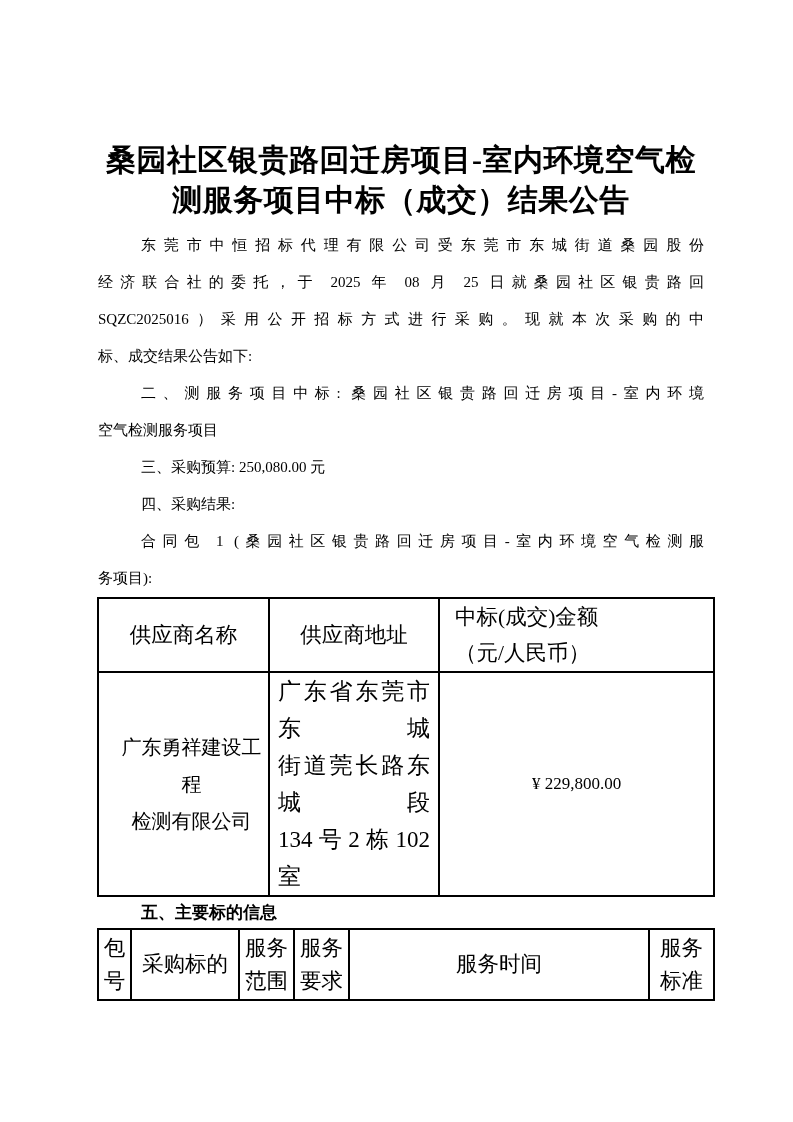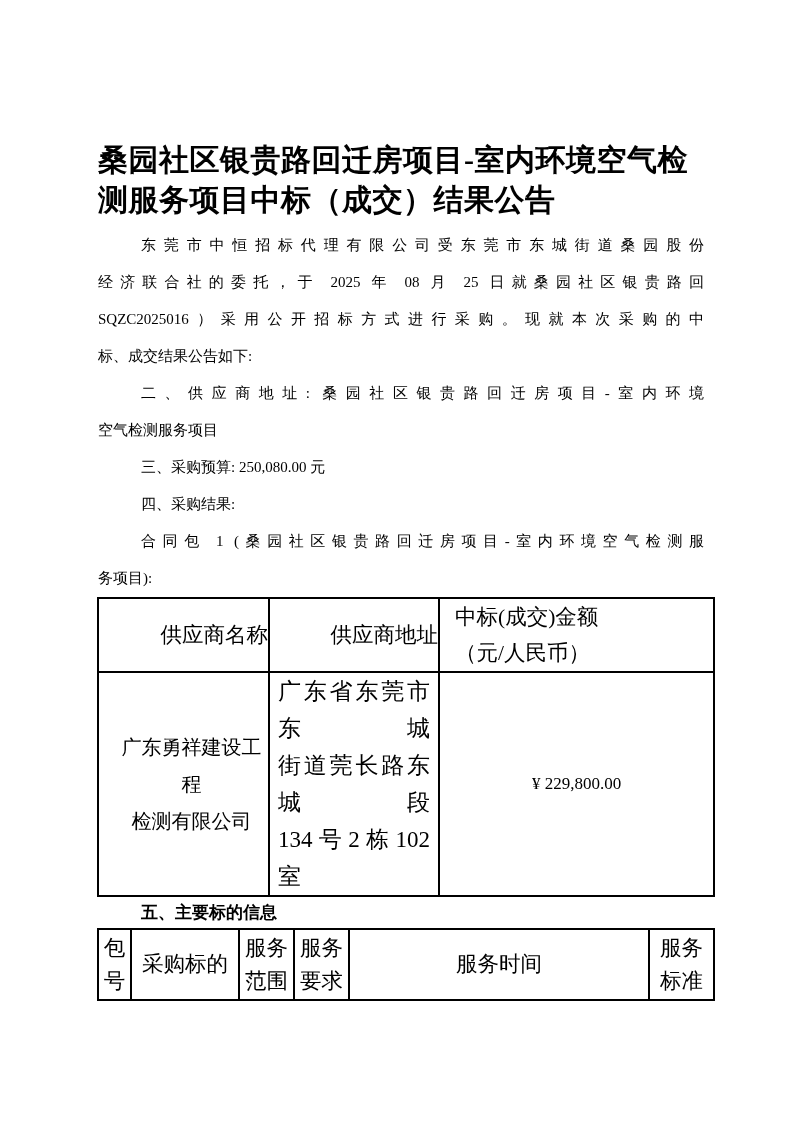--- a/index.html
+++ b/index.html
@@ -12,21 +12,21 @@
   }
   .page {
     box-sizing: border-box;
     width: 793px; height: 1122px;
     padding: 140px 89px 0 98px;
   }
   .doc-title {
     font-size: 30px;
     font-weight: bold;
     line-height: 40px;
-    text-align: left;
+    text-align: center;
     white-space: pre-line;
     letter-spacing: 0.5px;
   }
   .bodytext {
     margin-top: 7px;
     font-size: 15px;
     line-height: 37px;
   }
   .ln { white-space: nowrap; }
   .ln.j {
@@ -52,21 +52,21 @@
     padding: 0;
     font-weight: normal;
     text-align: center;
     vertical-align: middle;
     white-space: pre-line;
     overflow: hidden;
   }
   
   .t1 .r-head { height: 74px; }
   .t1 .r-body { height: 108px; }
-  .t1 th { font-size: 21.5px; line-height: 36px; text-align: right; }
+  .t1 th { font-size: 21.5px; line-height: 36px; }
   .t1 th.amount-head {
     text-align: left;
     padding-left: 15px;
     margin-top: 12px;
   }
   .t1 td.name-cell  { font-size: 20px;  line-height: 37px; padding-left: 16px; }
   .t1 td.addr-cell  {
     font-size: 23px; line-height: 37px;
     text-align: justify; text-align-last: justify;
     padding: 0 8px;
@@ -83,21 +83,21 @@
 <div class="page">
 
   <div class="doc-title">桑园社区银贵路回迁房项目-室内环境空气检
 测服务项目中标（成交）结果公告</div>
 
   <div class="bodytext">
     <div class="ln j ind">东莞市中恒招标代理有限公司受东莞市东城街道桑园股份</div>
     <div class="ln j">经济联合社的委托，于 2025 年 08 月 25 日就桑园社区银贵路回</div>
     <div class="ln j">SQZC2025016）采用公开招标方式进行采购。现就本次采购的中</div>
     <div class="ln">标、成交结果公告如下:</div>
-    <div class="ln j ind">二、供应商地址: 桑园社区银贵路回迁房项目-室内环境</div>
+    <div class="ln j ind">二、测服务项目中标: 桑园社区银贵路回迁房项目-室内环境</div>
     <div class="ln">空气检测服务项目</div>
     <div class="ln ind">三、采购预算: 250,080.00 元</div>
     <div class="ln ind">四、采购结果:</div>
     <div class="ln j ind">合同包 1 (桑园社区银贵路回迁房项目-室内环境空气检测服</div>
     <div class="ln">务项目):</div>
   </div>
 
   <table class="t1">
     <colgroup>
       <col style="width:171px">

